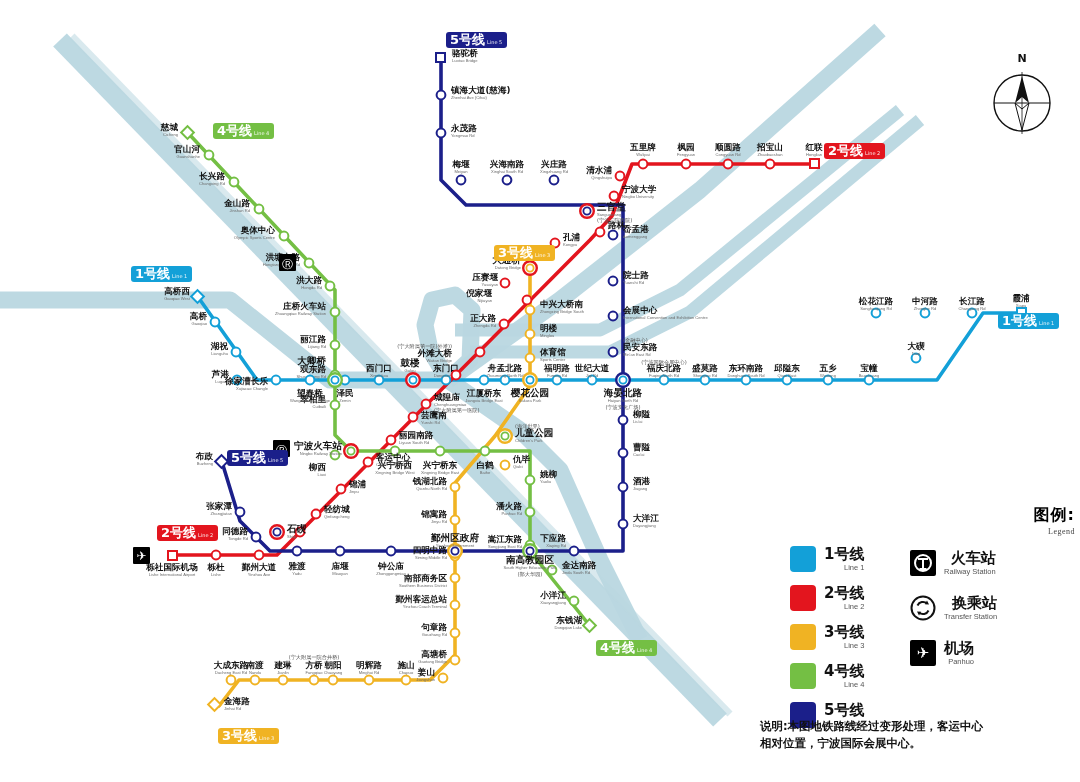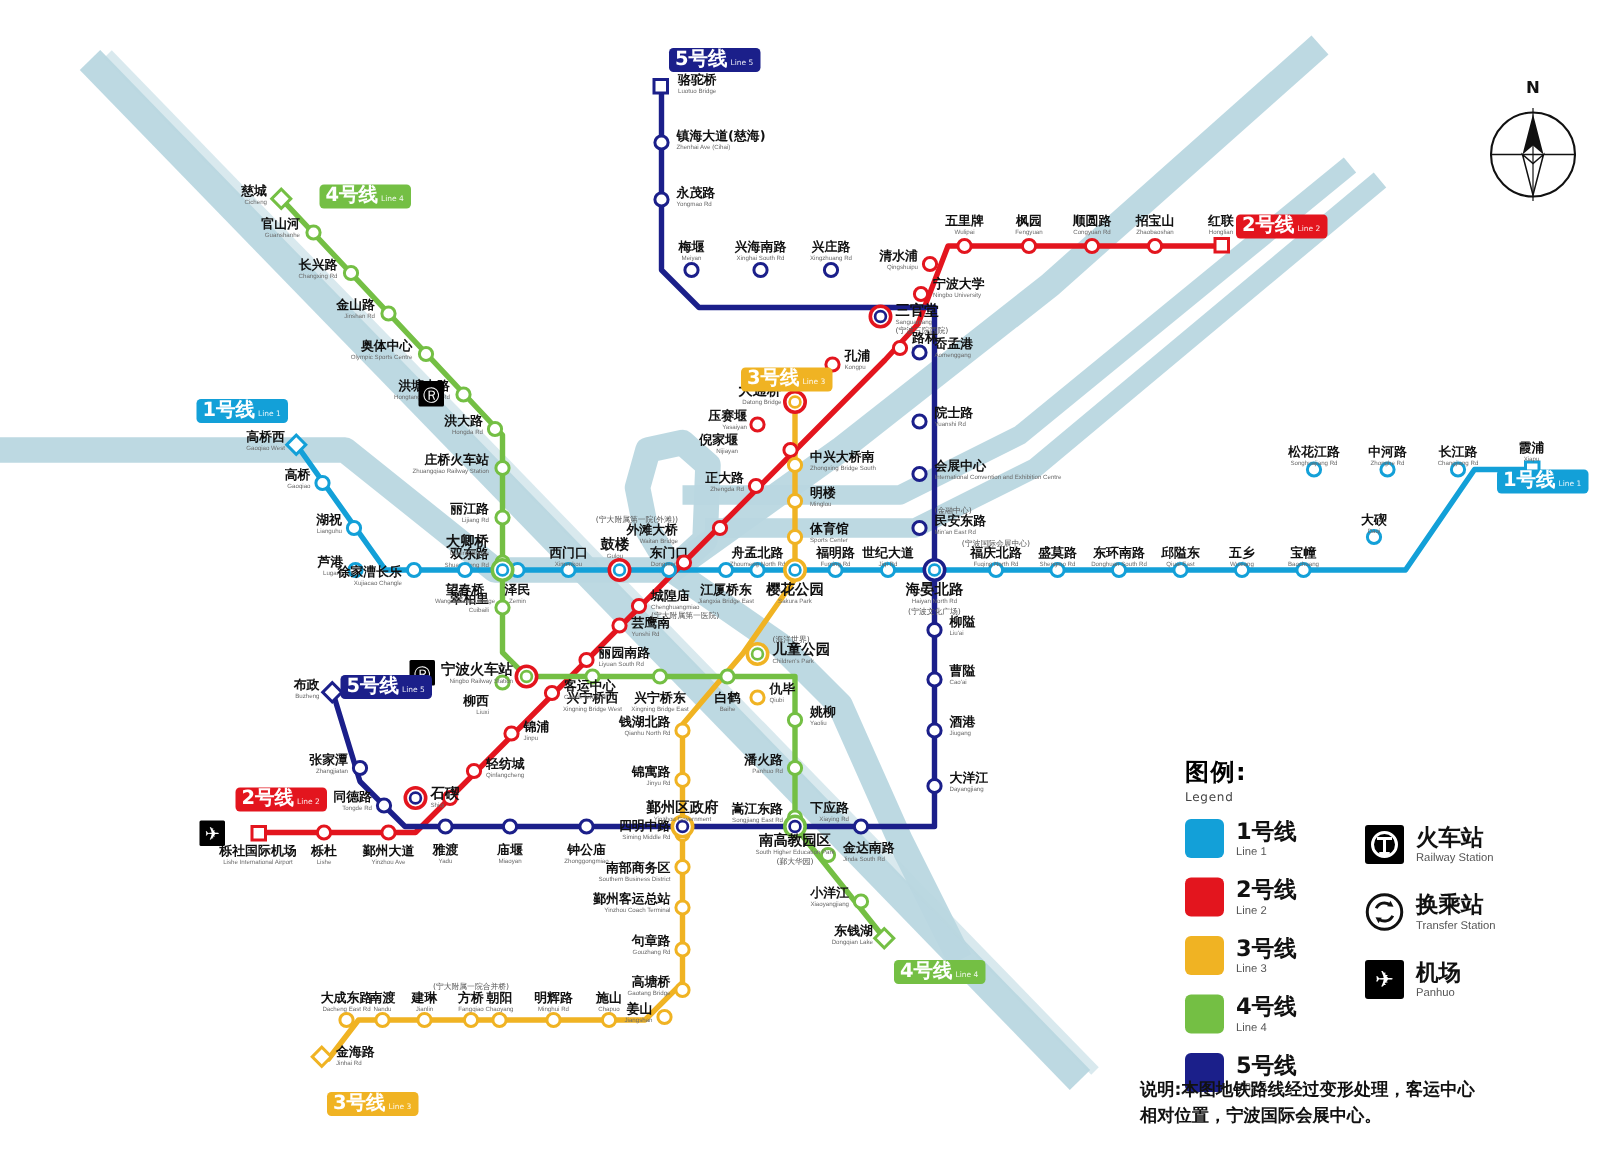--- a/index.html
+++ b/index.html
@@ -6,23 +6,23 @@
   html,body{margin:0;padding:0;}
   body{
     width:1080px;height:782px;
     background:#ffffff;
     font-family:"DejaVu Sans","Liberation Sans",sans-serif;
     overflow:hidden;position:relative;
   }
   #map-root{position:relative;width:1080px;height:782px;}
   svg#metro-svg{position:absolute;left:0;top:0;width:1080px;height:782px;}
 
-  .legend-panel{position:absolute;left:790px;top:505px;width:285px;height:265px;}
+  .legend-panel{position:absolute;left:790px;top:505px;width:285px;height:265px;text-align:right;}
   .legend-title-cn{font-size:16px;font-weight:bold;color:#000;letter-spacing:1px;}
-  .legend-title-en{font-size:8px;color:#444;margin-top:1px;letter-spacing:0.5px;}
+  .legend-title-en{font-size:8px;color:#444;margin-top:1px;letter-spacing:0.5px;font-family:Liberation Serif, serif;}
   .legend-cols{display:flex;margin-top:10px;}
   .legend-col-lines{width:120px;}
   .legend-col-icons{width:160px;padding-top:4px;}
   .legend-row{display:flex;align-items:center;margin-bottom:13px;}
   .legend-swatch{width:26px;height:26px;border-radius:4px;flex:0 0 26px;}
   .legend-lbl{margin-left:8px;}
   .legend-lbl .cn{font-size:15px;font-weight:bold;color:#111;line-height:15px;}
   .legend-lbl .en{font-size:7.5px;color:#555;line-height:9px;margin-top:1px;}
   .legend-irow{display:flex;align-items:center;margin-bottom:19px;}
   .legend-icon{width:26px;height:26px;flex:0 0 26px;display:flex;align-items:center;justify-content:center;}

